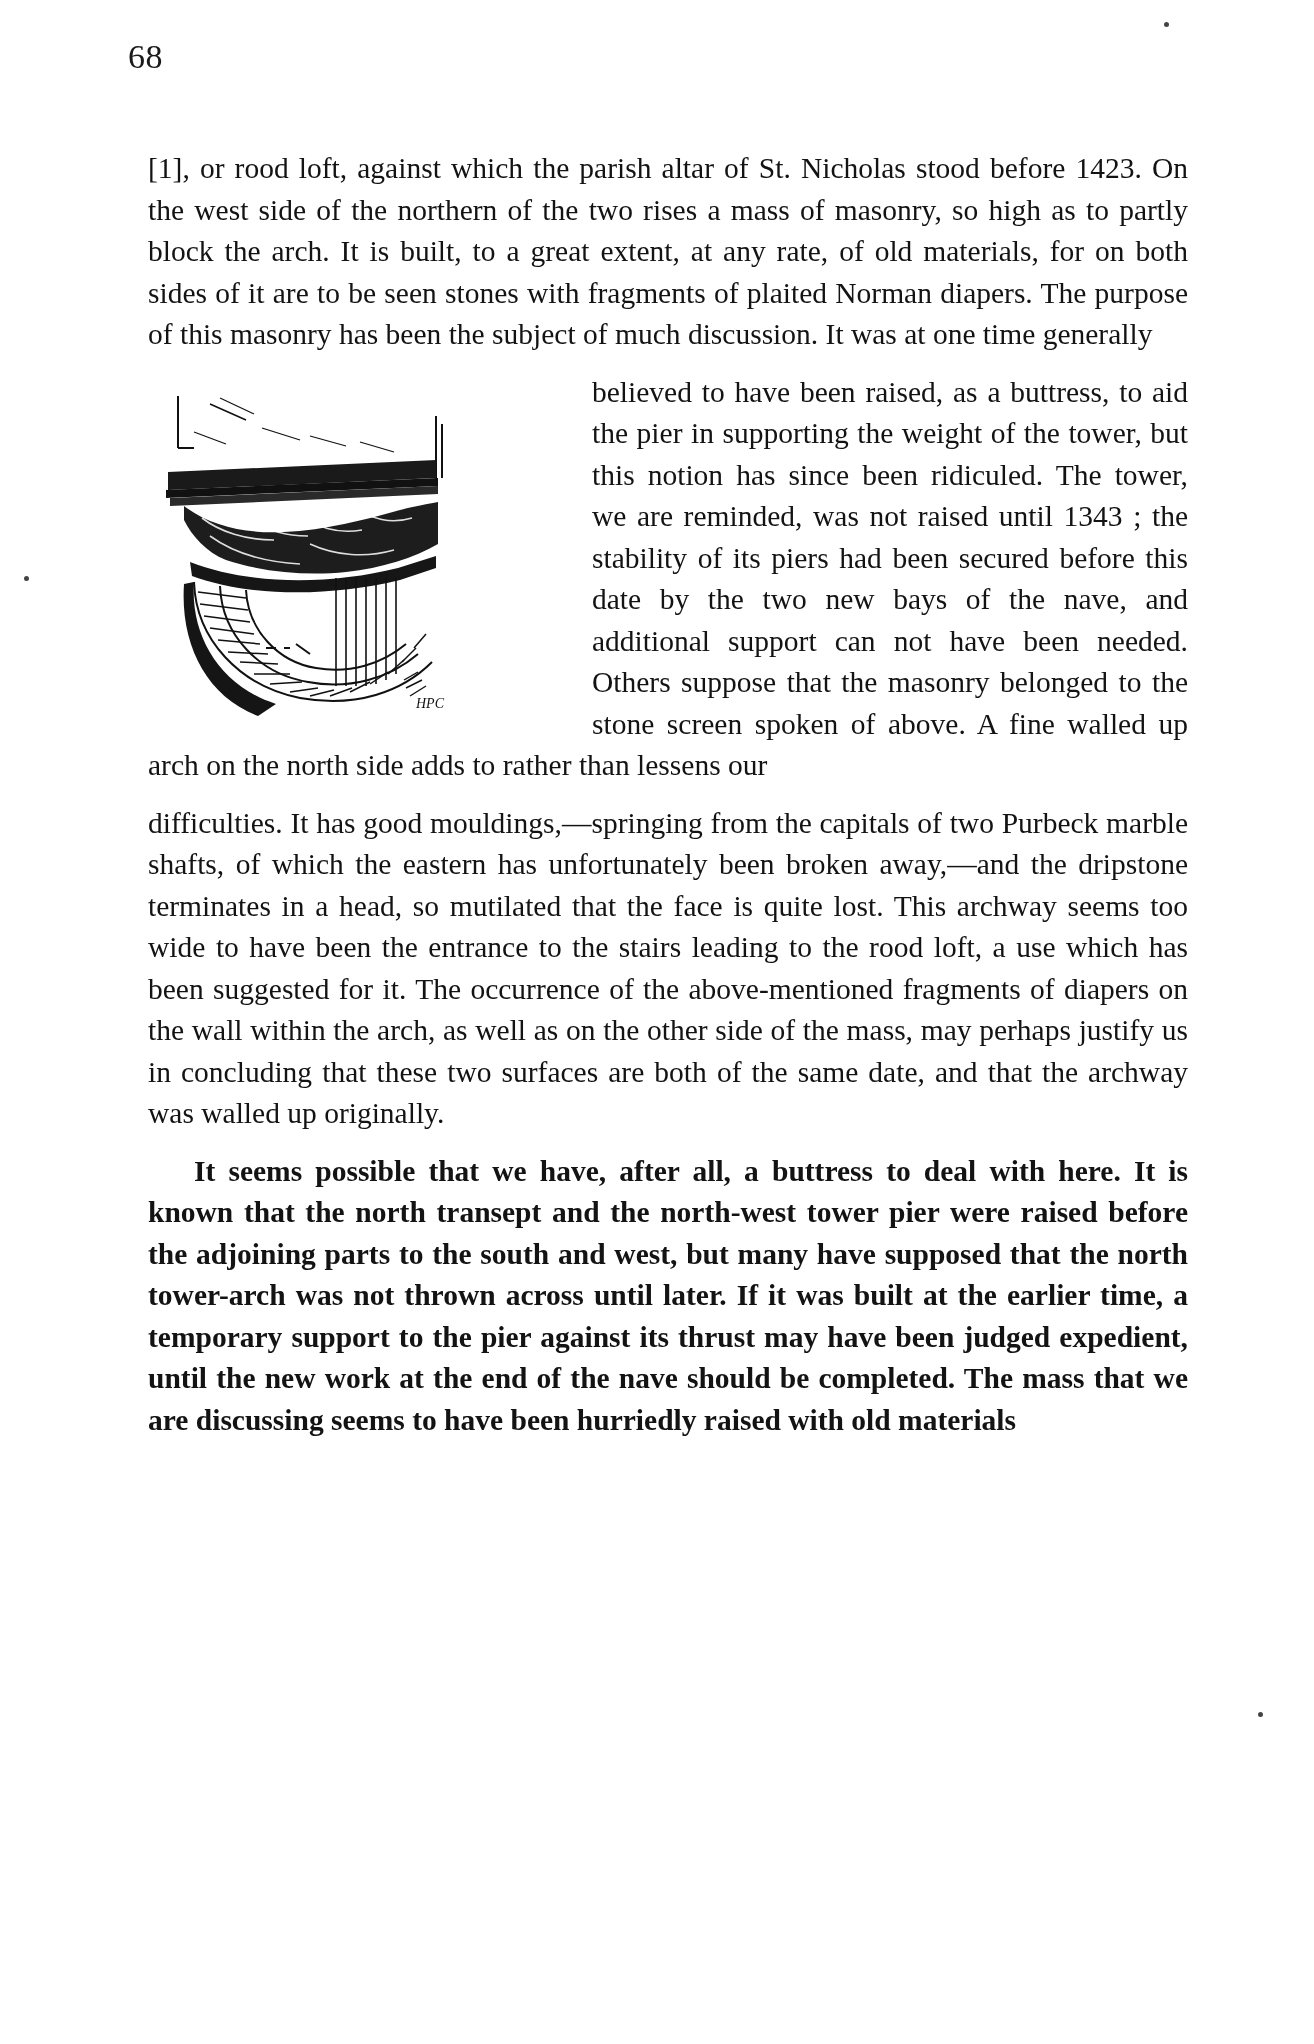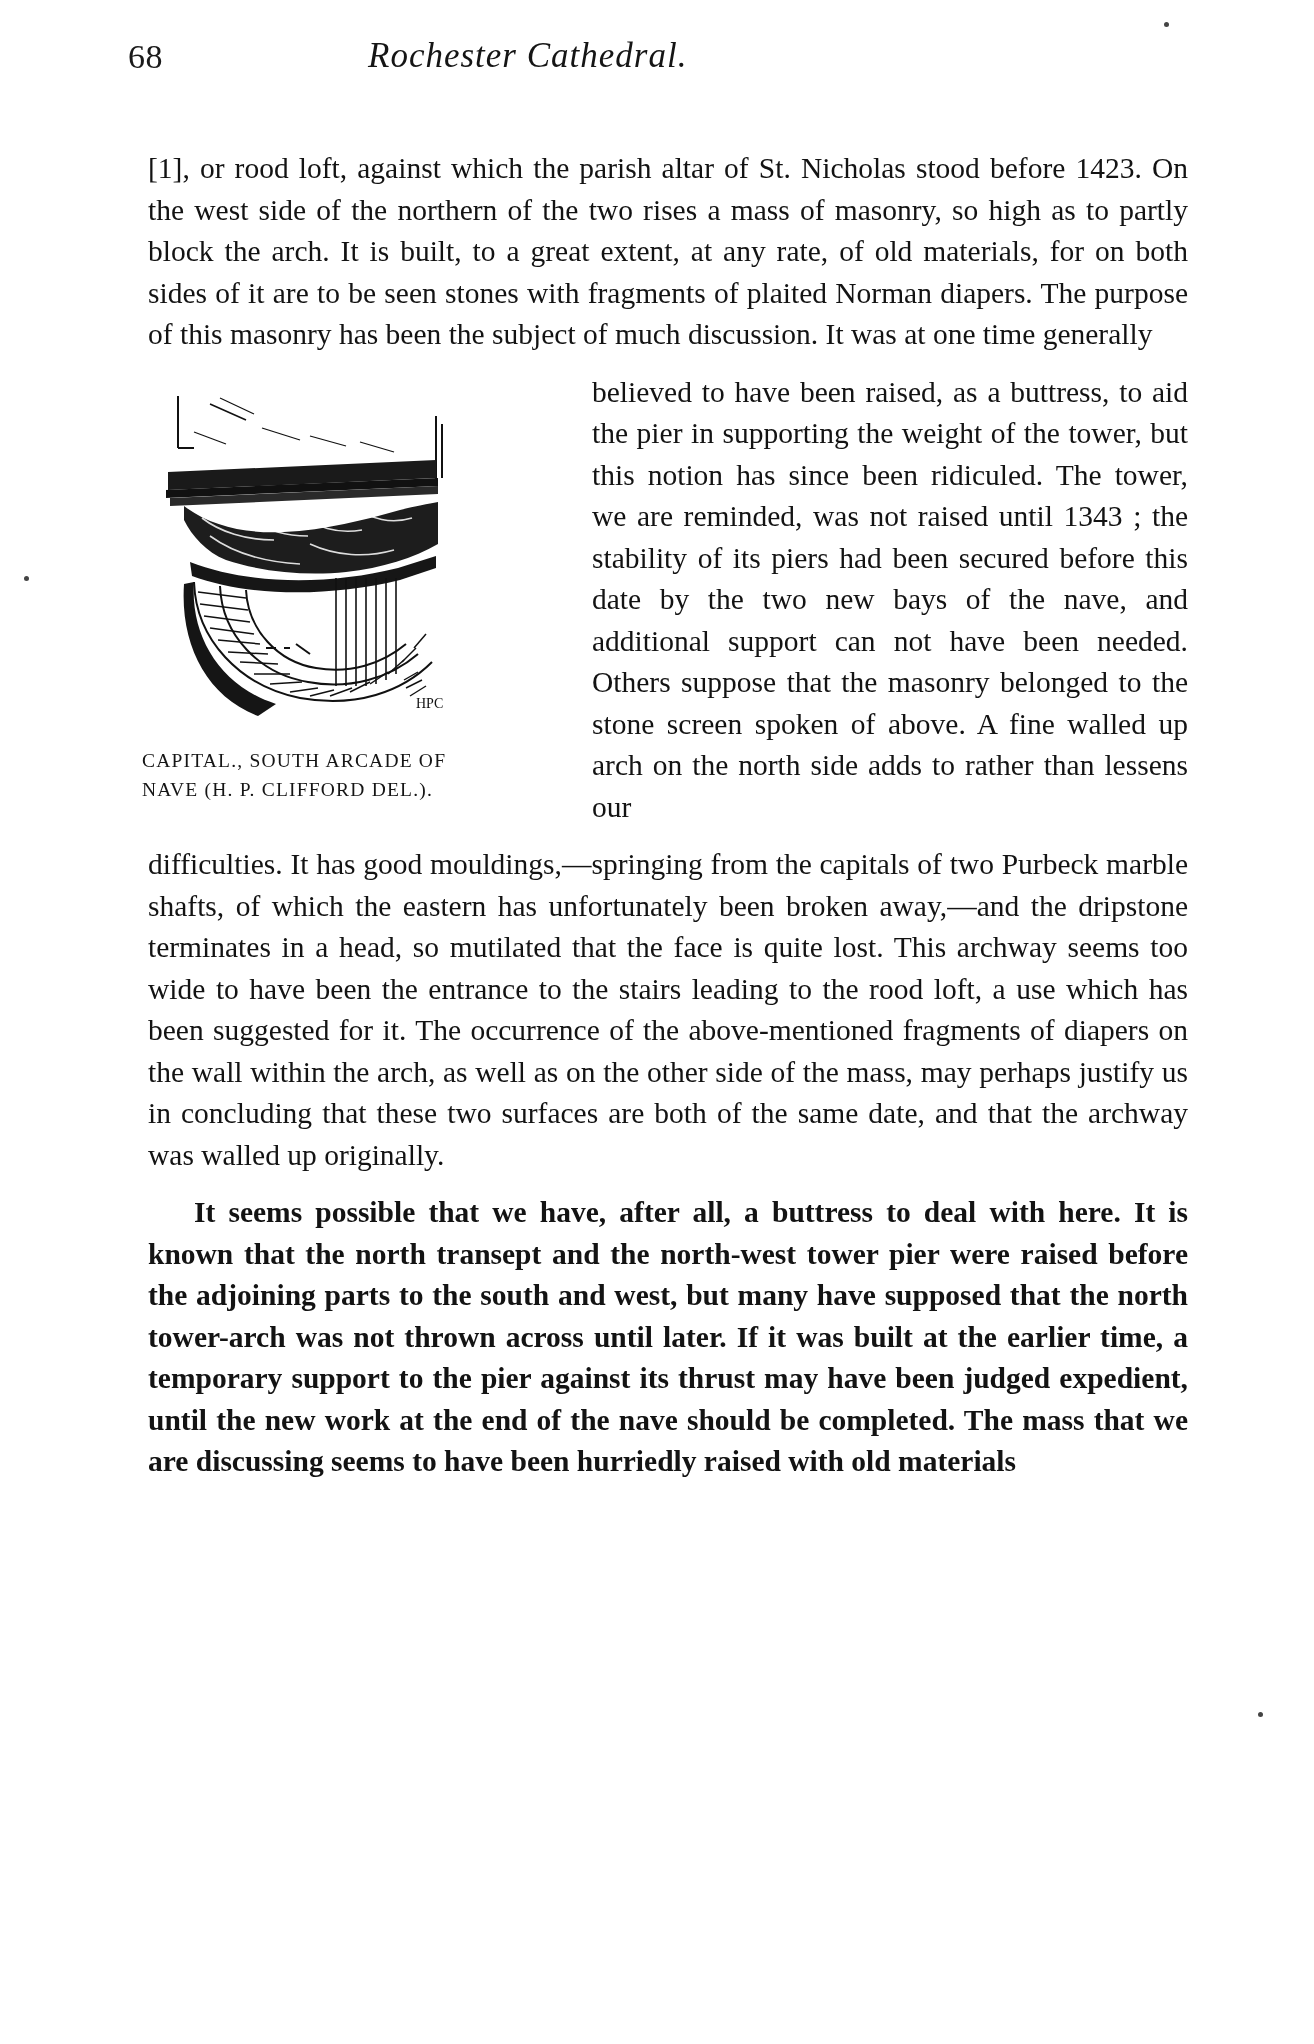--- a/index.html
+++ b/index.html
@@ -58,20 +58,21 @@
     hyphens: none;
   }
   p.indent {
     text-indent: 46px;
     font-weight: bold;
   }
   .figure-wrap {
     float: left;
     width: 430px;
     margin: 14px 30px 6px 0;
+    font-style: italic;
   }
   .figure {
     position: relative;
     width: 400px;
     height: 350px;
     margin-left: 18px;
   }
   .caption {
     margin-top: 10px;
     margin-left: 10px;
@@ -118,21 +119,20 @@
 <body>
 
 <div class="page">
 
   <div class="dot-top"></div>
   <div class="dot-left"></div>
   <div class="dot-right"></div>
 
   <div class="header">
     <div class="folio">68</div>
-    <div class="running-title">Rochester Cathedral.</div>
   </div>
 
   <div class="textblock">
 
     <p>[1], or rood loft, against which the parish altar of St. Nicholas stood before 1423.  On the west side of the northern of the two rises a mass of masonry, so high as to partly block the arch. It is built, to a great extent, at any rate, of old materials, for on both sides of it are to be seen stones with fragments of plaited Norman diapers.  The purpose of this masonry has been the subject of much discussion.  It was at one time generally</p>
 
     <div class="figure-wrap">
       <div class="figure">
         <svg viewBox="0 0 400 350" width="400" height="350" xmlns="http://www.w3.org/2000/svg">
           <g stroke="#111" fill="none" stroke-width="2">
@@ -220,24 +220,20 @@
               <path d="M260 310 L276 300"></path>
           </g>
 
           <text x="266" y="322" font-family="Liberation Serif, serif" font-size="14" fill="#111">HPC</text>
 
           <g fill="#151515">
             <path d="M44 196 C40 250 70 300 126 318 L108 330 C56 310 30 258 34 198 Z"></path>
           </g>
         </svg>
       </div>
-      <div class="caption">
-        <span>Capital., South Arcade of</span>
-        <span class="line2">Nave (H. P. Clifford del.).</span>
-      </div>
     </div>
 
     <p class="flowtext">believed to have been raised, as a buttress, to aid the pier in supporting the weight of the tower, but this notion has since been ridiculed. The tower, we are reminded, was not raised until 1343 ; the stability of its piers had been secured before this date by the two new bays of the nave, and additional support can not have been needed.   Others suppose that the masonry belonged to the stone screen spoken of above. A fine walled up arch on the north side adds to rather than lessens our</p>
 
     <p class="after-figure">difficulties.  It has good mouldings,—springing from the capitals of two Purbeck marble shafts, of which the eastern has unfortunately been broken away,—and the dripstone terminates in a head, so mutilated that the face is quite lost.  This archway seems too wide to have been the entrance to the stairs leading to the rood loft, a use which has been suggested for it.   The occurrence of the above-mentioned fragments of diapers on the wall within the arch, as well as on the other side of the mass, may perhaps justify us in concluding that these two surfaces are both of the same date, and that the archway was walled up originally.</p>
 
     <p class="indent">It seems possible that we have, after all, a buttress to deal with here.   It is known that the north transept and the north-west tower pier were raised before the adjoining parts to the south and west, but many have supposed that the north tower-arch was not thrown across until later.   If it was built at the earlier time, a temporary support to the pier against its thrust may have been judged expedient, until the new work at the end of the nave should be completed.   The mass that we are discussing seems to have been hurriedly raised with old materials</p>
 
   </div>
 </div>

